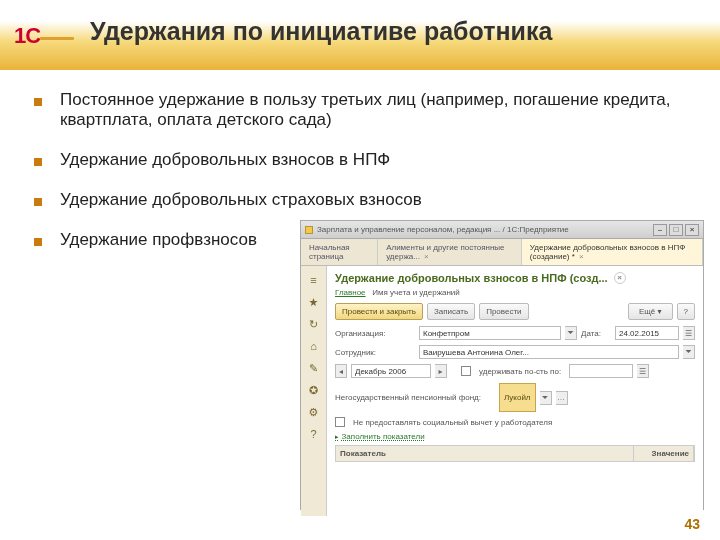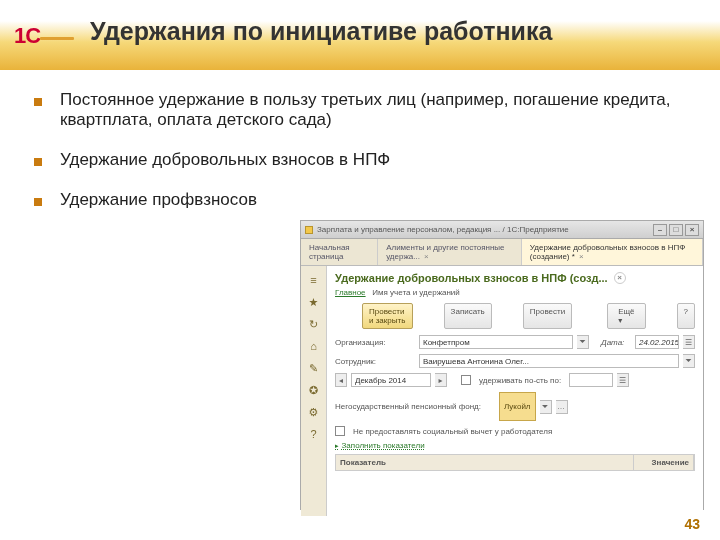--- a/index.html
+++ b/index.html
@@ -25,29 +25,29 @@
   .tab.active{ background:#fff6da; color:#333;}
   .tab .x{ color:#888; margin-left:4px;}
   .body { display:flex; height:calc(100% - 38px); }
   .sidebar{ width:26px; background:#efe9d6; border-right:1px solid #ccc; padding-top:6px; display:flex; flex-direction:column; align-items:center; gap:6px;}
   .sidebar .ic{ width:16px;height:16px; display:flex;align-items:center;justify-content:center; color:#7a6a30; font-size:11px;}
   .main{ flex:1; background:#fff; padding:6px 8px; overflow:hidden;}
   .form-title{ font:bold 11px Arial; color:#4a6a1e;}
   .breadcrumb{ margin:4px 0 6px 0; font-size:8px;}
   .breadcrumb .lnk{ color:#2a7a2a; text-decoration:underline; }
   .btnrow{ display:flex; gap:4px; margin-bottom:6px;}
-  .btn{ padding:3px 6px; font-size:8px; border:1px solid #b7a05a; background:linear-gradient(#fff3c8,#f1d87e); color:#5a4a10; border-radius:2px;margin-left:27px;}
+  .btn{ padding:3px 6px; font-size:8px; border:1px solid #b7a05a; background:linear-gradient(#fff3c8,#f1d87e); color:#5a4a10; border-radius:2px;}
   .btn.secondary{ background:linear-gradient(#fafafa,#e5e5e5); border-color:#bbb; color:#555;}
   .btn.more{ padding:3px 10px;}
   .spacer{flex:1;}
   .row{ display:flex; align-items:center; margin-bottom:5px; gap:4px; font-size:8px; color:#555;}
   .lbl{ width:80px; white-space:nowrap;}
   .inp{ flex:1; height:14px; border:1px solid #bbb; background:#fff; padding:0 3px; font-size:8px; color:#333; display:flex; align-items:center; overflow:hidden;}
   .inp.short{ flex:none; width:80px;}
-  .inp.tiny{ flex:none; width:44px;font-style:italic;}
+  .inp.tiny{ flex:none; width:64px;}
   .pick{ width:12px;height:14px;border:1px solid #bbb;border-left:none;background:#eee;display:flex;align-items:center;justify-content:center;font-size:8px;color:#666;}
   .chk{ width:10px;height:10px;border:1px solid #888; margin-right:4px;}
   .section-link{ color:#2a7a2a; text-decoration:underline dotted; font-size:8px; margin:2px 0 4px 0; display:flex; align-items:center; gap:3px;}
   .section-link::before{content:"▸"; color:#2a7a2a; font-size:7px;}
   .tablehead{ display:flex; background:#f0eada; border:1px solid #ccc; font-size:8px; font-weight:bold;}
   .th{ padding:3px 4px; border-right:1px solid #ccc;}
   .th1{flex:1;} .th2{width:60px; text-align:right;}
   .tablerow{ display:flex; border:1px solid #ddd; border-top:none; background:#fff9e8; font-size:8px;}
   .td{ padding:3px 4px; border-right:1px solid #eee;}
   .td1{flex:1;} .td2{width:60px; text-align:right;}
@@ -67,20 +67,24 @@
   </div>
 
   <div class="content">
     <div class="bul">
         <div class="bsq"></div>
         <div>Постоянное удержание в пользу третьих лиц (например, погашение кредита, квартплата, оплата детского сада)</div>
       </div>
     <div class="bul">
         <div class="bsq"></div>
         <div>Удержание добровольных взносов в НПФ</div>
+      </div>
+    <div class="bul">
+        <div class="bsq"></div>
+        <div>Удержание добровольных страховых взносов</div>
       </div>
     <div class="bul">
         <div class="bsq"></div>
         <div>Удержание профвзносов</div>
       </div>
   </div>
 
   <div class="app">
     <div class="app-titlebar">
       <div class="tdot"></div>
@@ -119,32 +123,32 @@
           <div class="btn secondary">Записать</div>
           <div class="btn secondary">Провести</div>
           <div class="spacer"></div>
           <div class="btn secondary more">Ещё ▾</div>
           <div class="btn secondary">?</div>
         </div>
         <div class="row">
           <div class="lbl">Организация:</div>
           <div class="inp">Конфетпром</div>
           <div class="pick">⏷</div>
-          <div class="lbl" style="width:30px; margin-left:8px;font-style:italic;">Дата:</div>
+          <div class="lbl" style="width:30px; margin-left:0;">Дата:</div>
           <div class="inp tiny">24.02.2015</div>
           <div class="pick">☰</div>
         </div>
         <div class="row">
           <div class="lbl">Сотрудник:</div>
           <div class="inp">Ваирушева Антонина Олег...</div>
           <div class="pick">⏷</div>
         </div>
         <div class="row">
           <div class="pick" style="border:1px solid #bbb">◂</div>
-          <div class="inp short">Декабрь 2014</div>
+          <div class="inp short">Декабрь 2006</div>
           <div class="pick">▸</div>
           <div style="width:6px"></div>
           <div class="chk"></div>
           <div>удерживать по-сть по:</div>
           <div class="inp tiny" style="margin-left:4px;"></div>
           <div class="pick">☰</div>
         </div>
         <div class="row">
           <div class="lbl" style="width:160px;">Негосударственный пенсионный фонд:</div>
           <div class="yopt">Лукойл</div>

